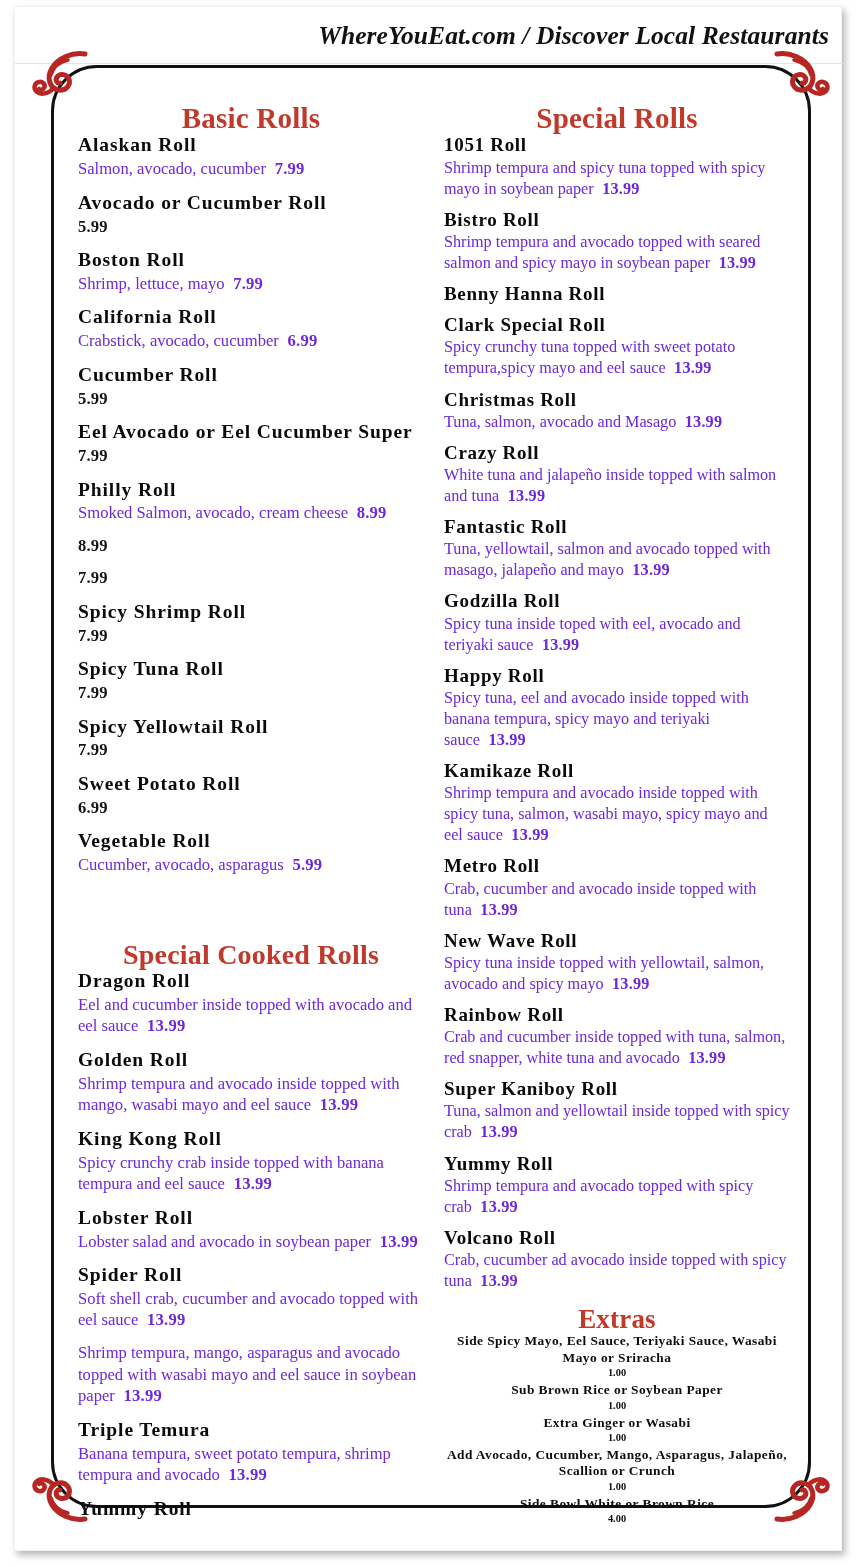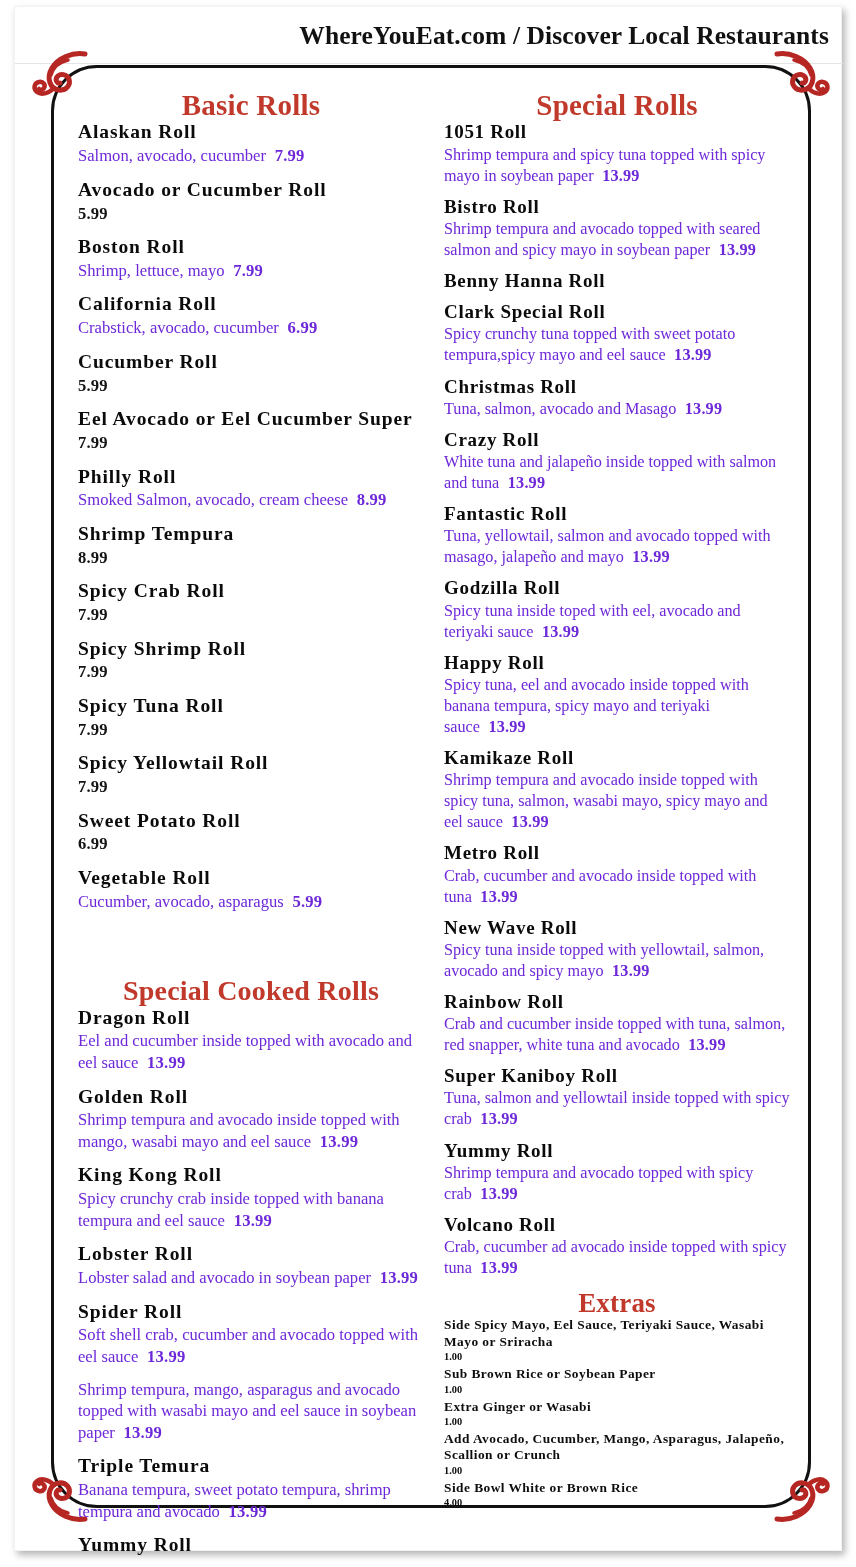--- a/index.html
+++ b/index.html
@@ -27,20 +27,21 @@
   .site-header {
     position: absolute;
     left: 0;
     top: 14px;
     width: 828px;
     text-align: right;
     padding-right: 14px;
   }
   .site-header-text {
     font-family: "Liberation Serif", "DejaVu Serif", serif;
+    font-style: italic;
     font-weight: bold;
     font-size: 25.5px;
     color: #111111;
     letter-spacing: 0.1px;
   }
   .header-rule {
     position: absolute;
     left: 0;
     top: 56px;
     width: 828px;
@@ -90,20 +91,21 @@
   .col-right { padding-left: 10px; padding-right: 14px; }
 
   
   .section-title {
     text-align: center;
     color: #c0392b;
     font-weight: bold;
     font-size: 29px;
     letter-spacing: 0.2px;
     line-height: 1.05;
+    margin-top: 13px;
   }
   .section-title.small { font-size: 28px; }
   .section-title.extras { font-size: 27px; }
 
   .section-basic  { margin-bottom: 14px; }
   .section-cooked { margin-top: 64px; margin-bottom: 12px; }
   .section-special{ margin-bottom: 4px; }
   .section-extras { margin-top: 10px; margin-bottom: 5px; }
 
   
@@ -134,21 +136,21 @@
   }
 
   
   .col-right .item { margin-bottom: 8px; }
   .col-right .item-name { font-size: 19px; letter-spacing: 0.7px; }
   .col-right .item-desc { font-size: 16.2px; }
 
   .col-left .item { margin-bottom: 11px; }
 
   
-  .extra { margin-bottom: 3px; }
+  .extra { text-align: center; margin-bottom: 3px; }
   .extra-label {
     font-weight: bold;
     font-size: 13.4px;
     color: #0d0d0d;
     letter-spacing: 0.45px;
     line-height: 1.22;
   }
   .extra-price {
     font-weight: bold;
     font-size: 10.4px;
@@ -234,25 +236,23 @@
               </div>
               <div class="item">
                 <div class="item-name">Eel Avocado or Eel Cucumber Super</div>
                 <div class="price-only">7.99</div>
               </div>
               <div class="item">
                 <div class="item-name">Philly Roll</div>
                 <div class="item-desc"><span>Smoked Salmon, avocado, cream cheese</span><span class="price">&nbsp;&nbsp;8.99</span></div>
               </div>
               <div class="item">
-                <div class="item-name">Shrimp Tempura</div>
                 <div class="price-only">8.99</div>
               </div>
               <div class="item">
-                <div class="item-name">Spicy Crab Roll</div>
                 <div class="price-only">7.99</div>
               </div>
               <div class="item">
                 <div class="item-name">Spicy Shrimp Roll</div>
                 <div class="price-only">7.99</div>
               </div>
               <div class="item">
                 <div class="item-name">Spicy Tuna Roll</div>
                 <div class="price-only">7.99</div>
               </div>

